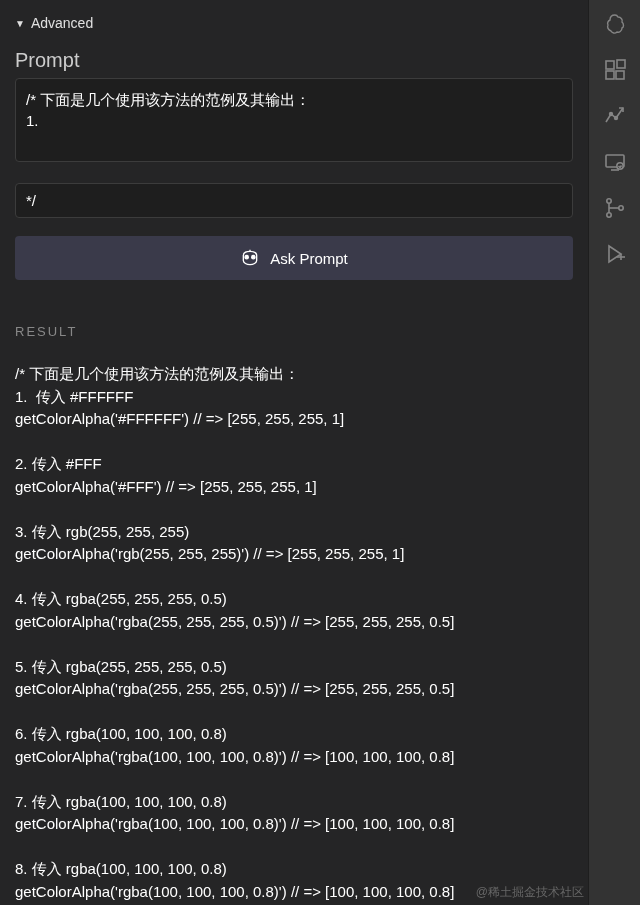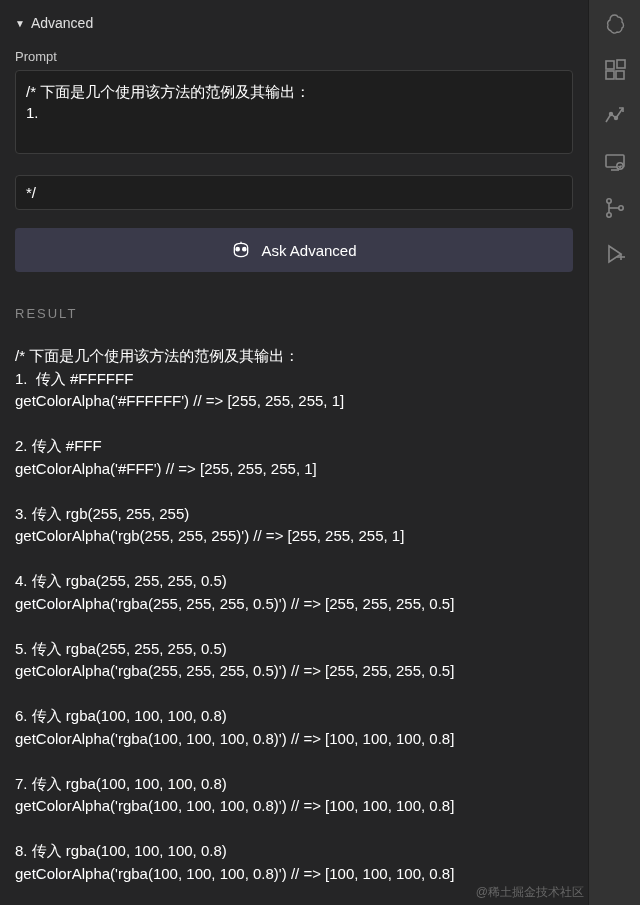--- a/index.html
+++ b/index.html
@@ -45,21 +45,21 @@
       color: #e0e0e0;
       font-size: 14px;
       margin-bottom: 18px;
       cursor: pointer;
     }
     .collapse-arrow {
       font-size: 10px;
     }
     .field-label {
       color: #cccccc;
-      font-size: 13px;
+      font-size: 20px;
       margin-bottom: 6px;
     }
     .textarea-box {
       width: 100%;
       background: #1e1e1e;
       border: 1px solid #3c3c3c;
       border-radius: 4px;
       color: #ffffff;
       padding: 10px;
       font-size: 15px;
@@ -95,21 +95,21 @@
       gap: 10px;
     }
     .copilot-svg {
       width: 20px;
       height: 20px;
     }
     .result-label {
       color: #888888;
       font-size: 13px;
       letter-spacing: 2px;
-      margin: 34px 0 24px 0;
+      margin: 44px 0 24px 0;
     }
     .result-body {
       color: #ffffff;
       font-size: 15px;
       line-height: 1.5;
       white-space: pre-wrap;
       font-family: -apple-system, BlinkMacSystemFont, sans-serif;
     }
     .watermark {
       position: fixed;
@@ -135,21 +135,21 @@
 
   <input class="input-box" type="text" value="*/" style="">
 
   <button class="ask-button">
     <svg class="copilot-svg" viewBox="0 0 24 24" fill="none" stroke="currentColor" stroke-width="1.6">
       <circle cx="8" cy="11" r="2" fill="currentColor"></circle>
       <circle cx="16" cy="11" r="2" fill="currentColor"></circle>
       <path d="M4 9 C4 5, 8 4, 12 4 C16 4, 20 5, 20 9 L20 15 C20 18, 16 20, 12 20 C8 20, 4 18, 4 15 Z"></path>
       <path d="M12 4 L12 2"></path>
     </svg>
-    <span>Ask Advanced</span>
+    <span>Ask Prompt</span>
   </button>
 
   <div class="result-label">RESULT</div>
 
   <div class="result-body">/* 下面是几个使用该方法的范例及其输出：
 1.  传入 #FFFFFF
 getColorAlpha('#FFFFFF') // =&gt; [255, 255, 255, 1]
 
 2. 传入 #FFF
 getColorAlpha('#FFF') // =&gt; [255, 255, 255, 1]

